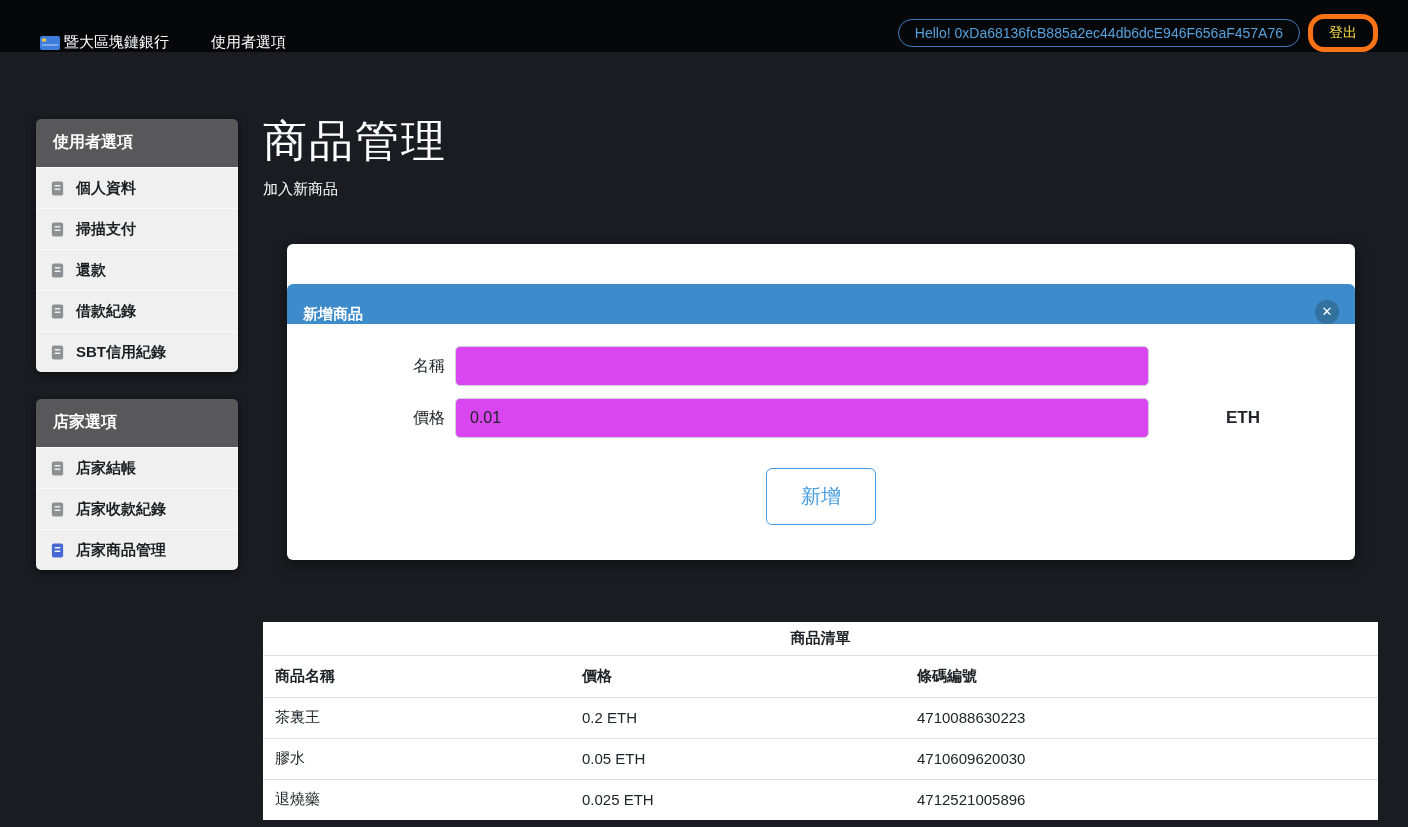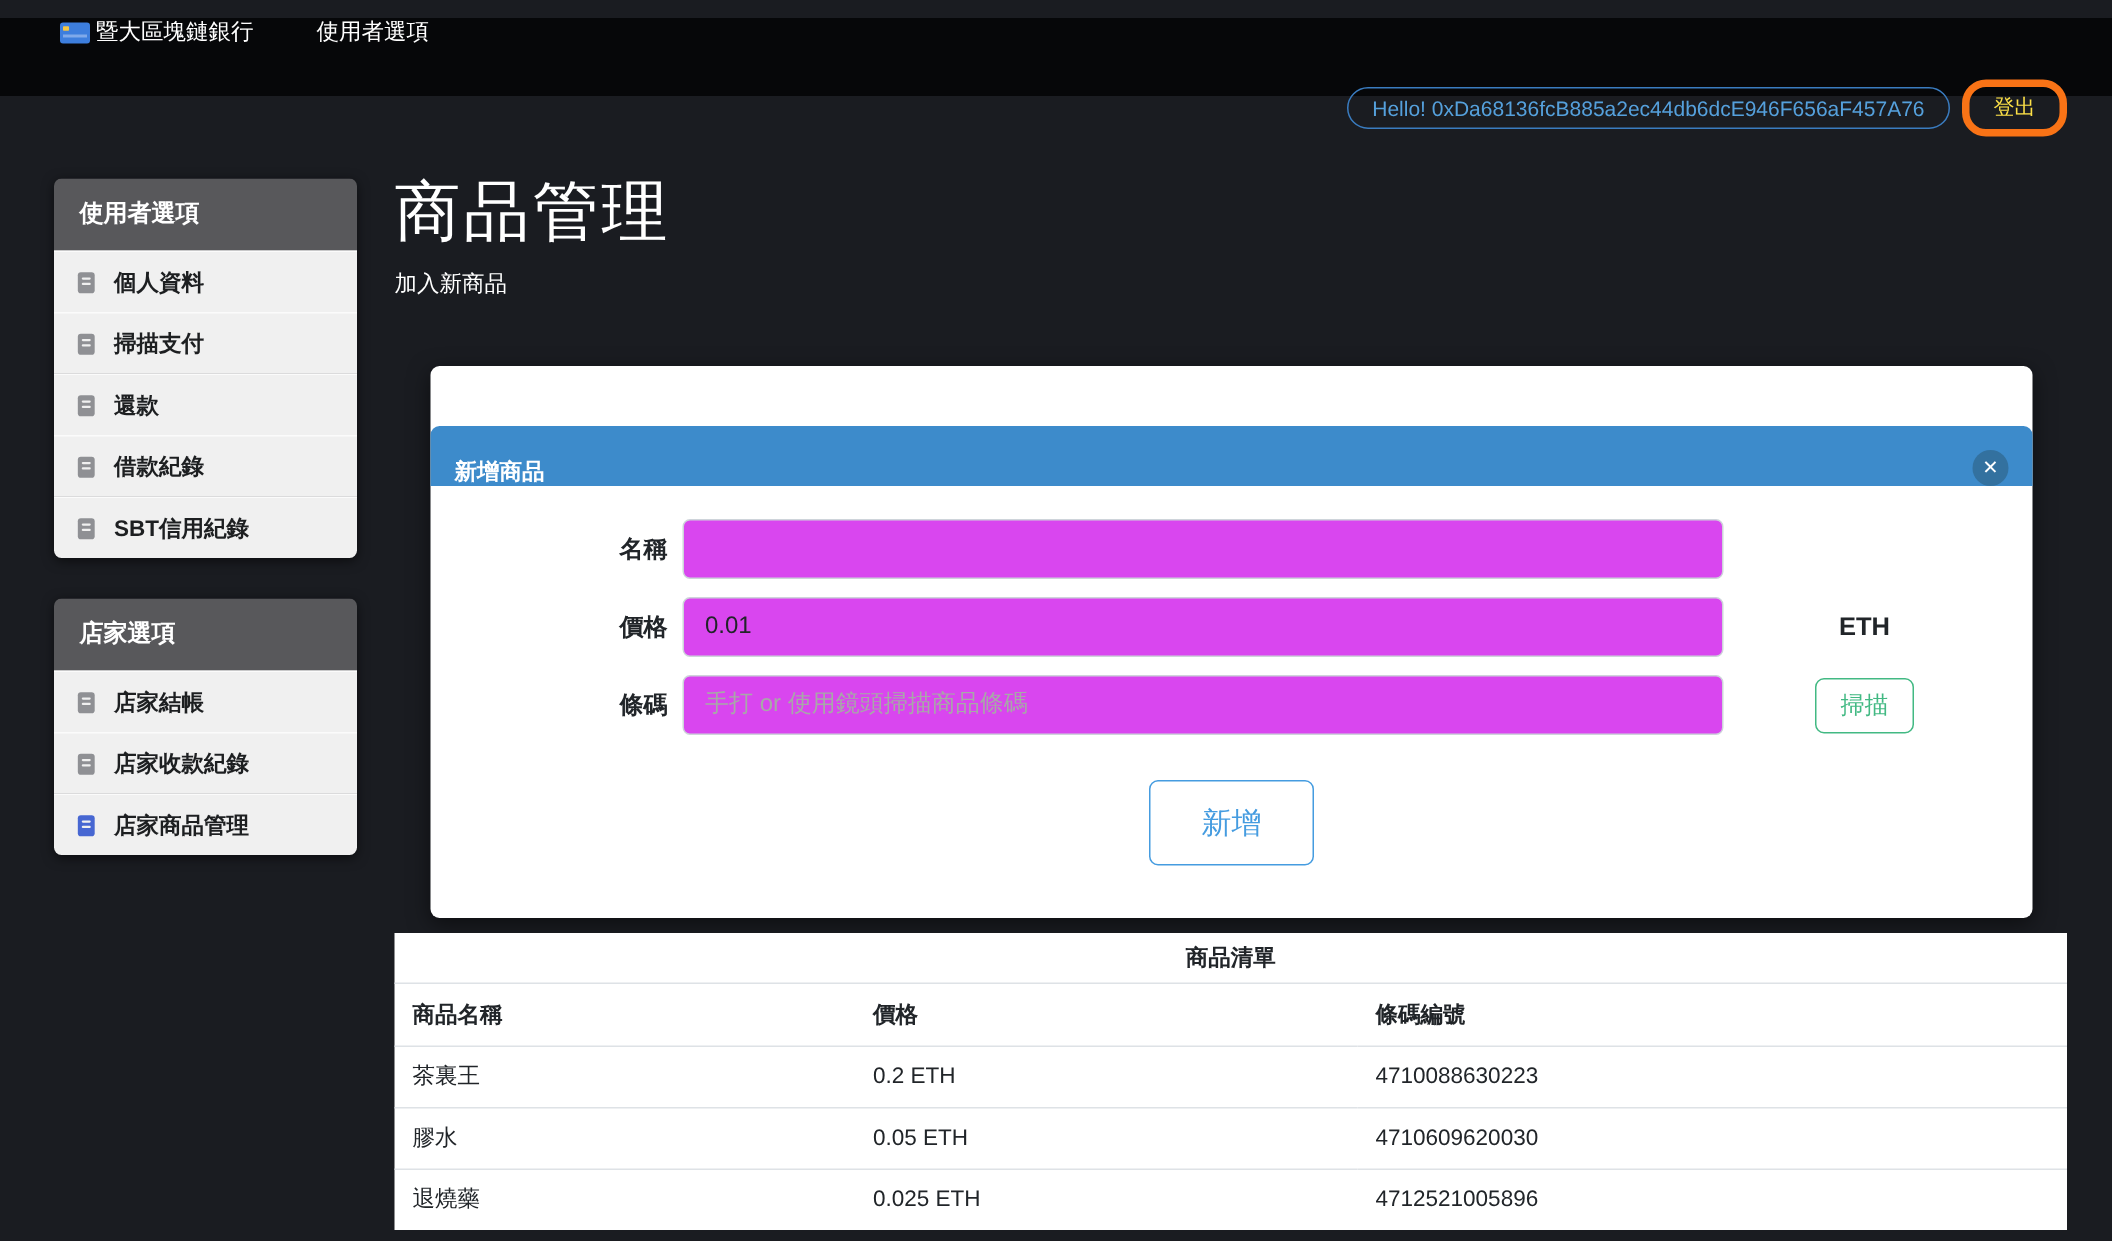--- a/index.html
+++ b/index.html
@@ -6,22 +6,22 @@
   html,body { width:1408px; height:827px; overflow:hidden; }
   body {
     position:relative;
     background:#1a1c21;
     font-family:"Liberation Sans","DejaVu Sans",sans-serif;
     color:#212529;
   }
 
   
   .navbar {
-    position:absolute; left:0; top:12px; width:1408px; height:52px;
-    background:#060709; display:flex; align-items:flex-start;
+    position:absolute; left:0; top:0; width:1408px; height:52px;
+    background:#060709; display:flex; align-items:flex-end;
     padding:0 30px 0 40px;
   }
   .brand { display:flex; align-items:center; gap:4px; color:#fff; font-size:15px; cursor:pointer; }
   .brand svg { display:block; }
   .nav-link { color:#fff; font-size:15px; margin-left:42px; cursor:pointer; }
   .nav-right { margin-left:auto; display:flex; align-items:center; gap:8px;margin-top:41px; }
   .pill {
     border-radius:16px; background:transparent; font-size:14px;
     padding:5px 16px; cursor:pointer; white-space:nowrap;
     font-family:inherit;
@@ -72,21 +72,21 @@
   .modal-title { font-size:15px; font-weight:bold; }
   .modal-close {
     width:24px; height:24px; border-radius:50%; border:none;
     background:#33719f; color:#fff; font-size:13px; font-weight:bold;
     line-height:24px; text-align:center; cursor:pointer; font-family:inherit;
   }
   .modal-body { padding:22px 0 35px 0; }
   .form-row { display:flex; align-items:center; margin-bottom:12px; }
   .form-label {
     width:168px; text-align:right; padding-right:10px;
-    font-size:16px; font-weight:bold; color:#212529;
+    font-size:16px; font-weight:normal; color:#212529;
   }
   .form-input {
     width:694px; height:40px; border:1px solid #ced4da; border-radius:5px;
     font-size:16px; padding:0 14px; color:#212529; outline:none;
     font-family:inherit; background:#d946ef;
   }
   .form-input::placeholder { color:#a8a8a8; }
   .suffix { width:188px; display:flex; justify-content:center; align-items:center; }
   .eth-label { font-size:17px; font-weight:bold; color:#212529; }
   .scan-btn {
@@ -226,27 +226,20 @@
       <input class="form-input" type="text" value="" style="">
       <div class="suffix"></div>
     </div>
     <div class="form-row">
       <label class="form-label">價格</label>
       <input class="form-input" type="text" value="0.01" style="">
       <div class="suffix">
         <span class="eth-label">ETH</span>
       </div>
     </div>
-    <div class="form-row">
-      <label class="form-label">條碼</label>
-      <input class="form-input" type="text" placeholder="手打 or 使用鏡頭掃描商品條碼" style="">
-      <div class="suffix">
-        <button class="scan-btn">掃描</button>
-      </div>
-    </div>
     <div class="submit-wrap">
       <button class="submit-btn">新增</button>
     </div>
   </div>
 </div>
 
 <div class="table-card">
   <div class="table-caption">商品清單</div>
   <table class="products">
     <thead>

